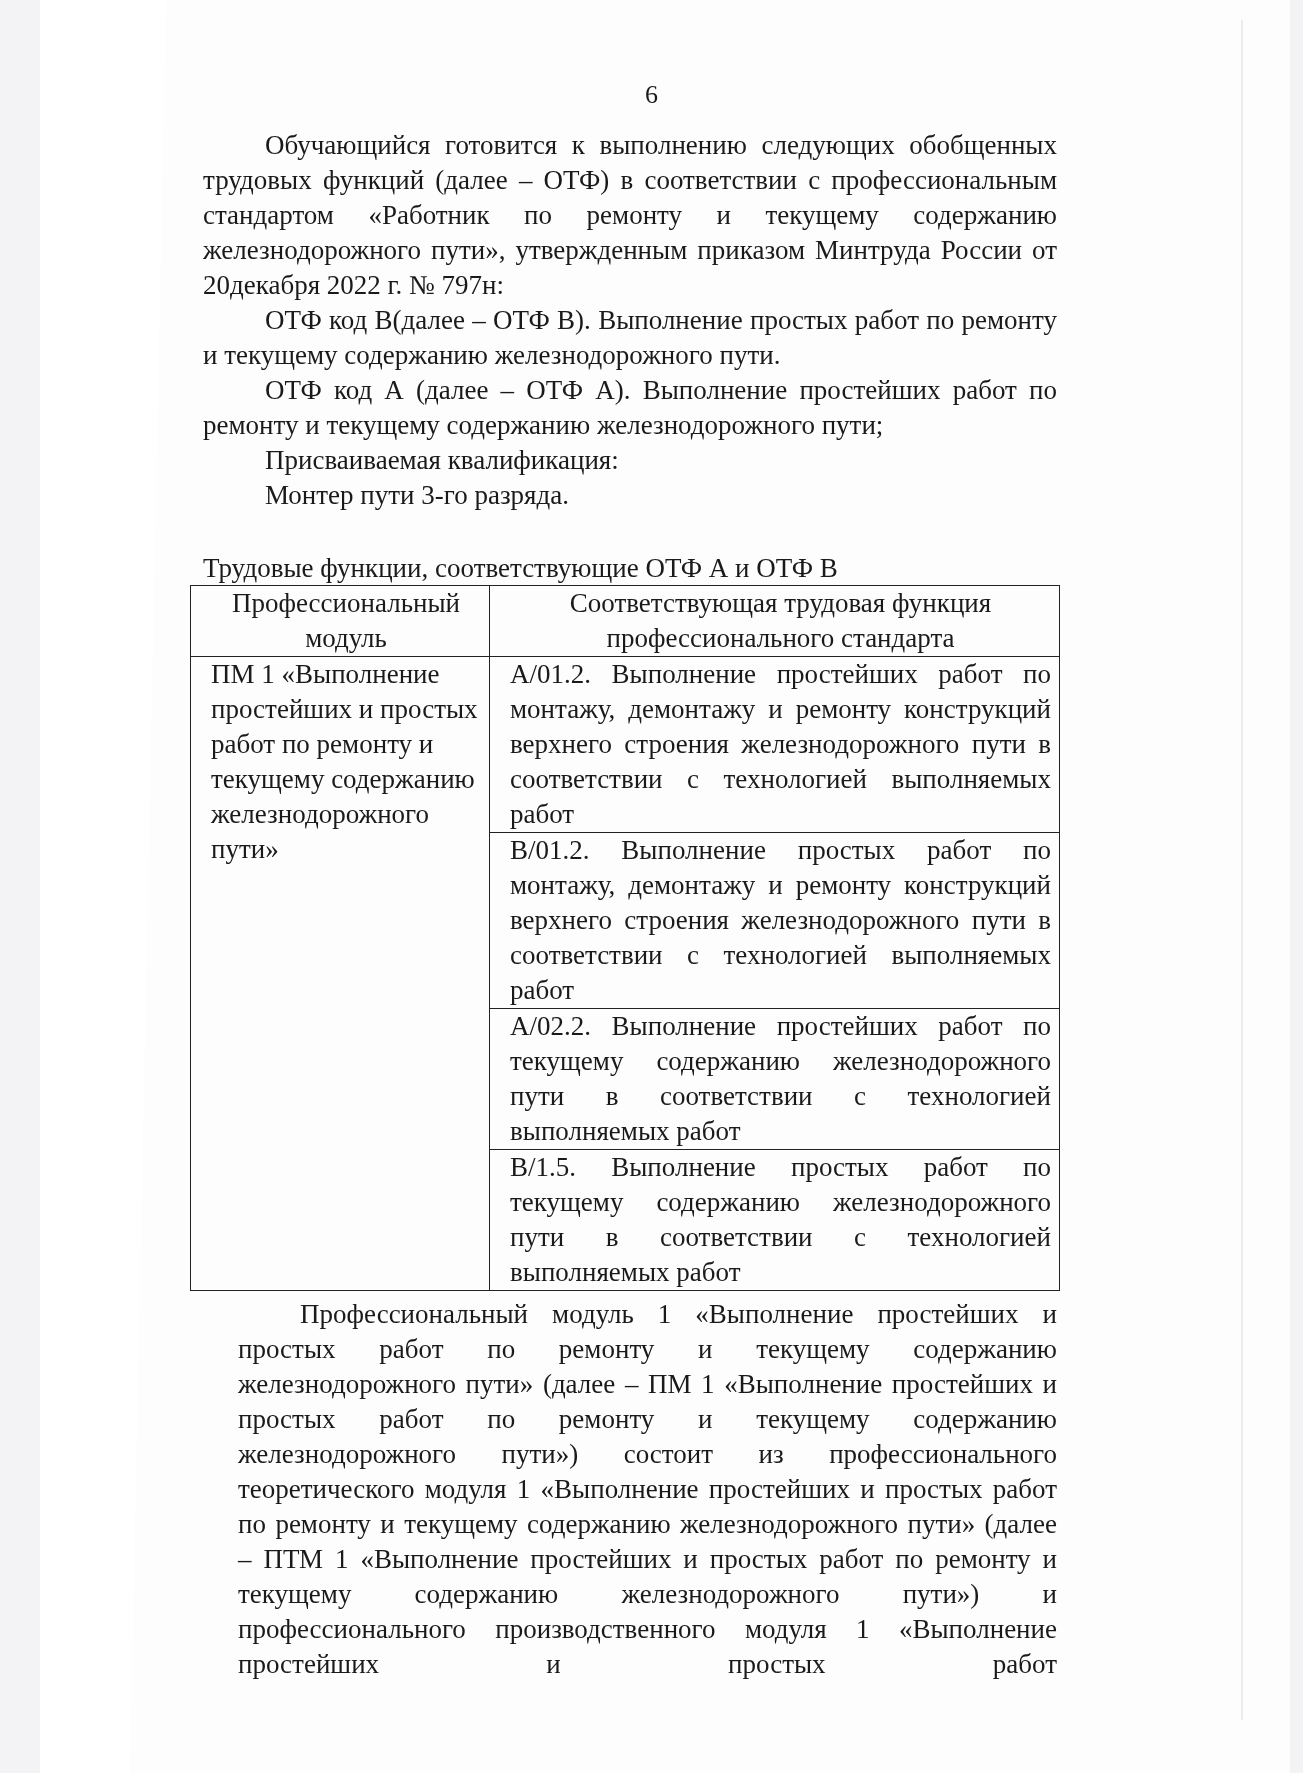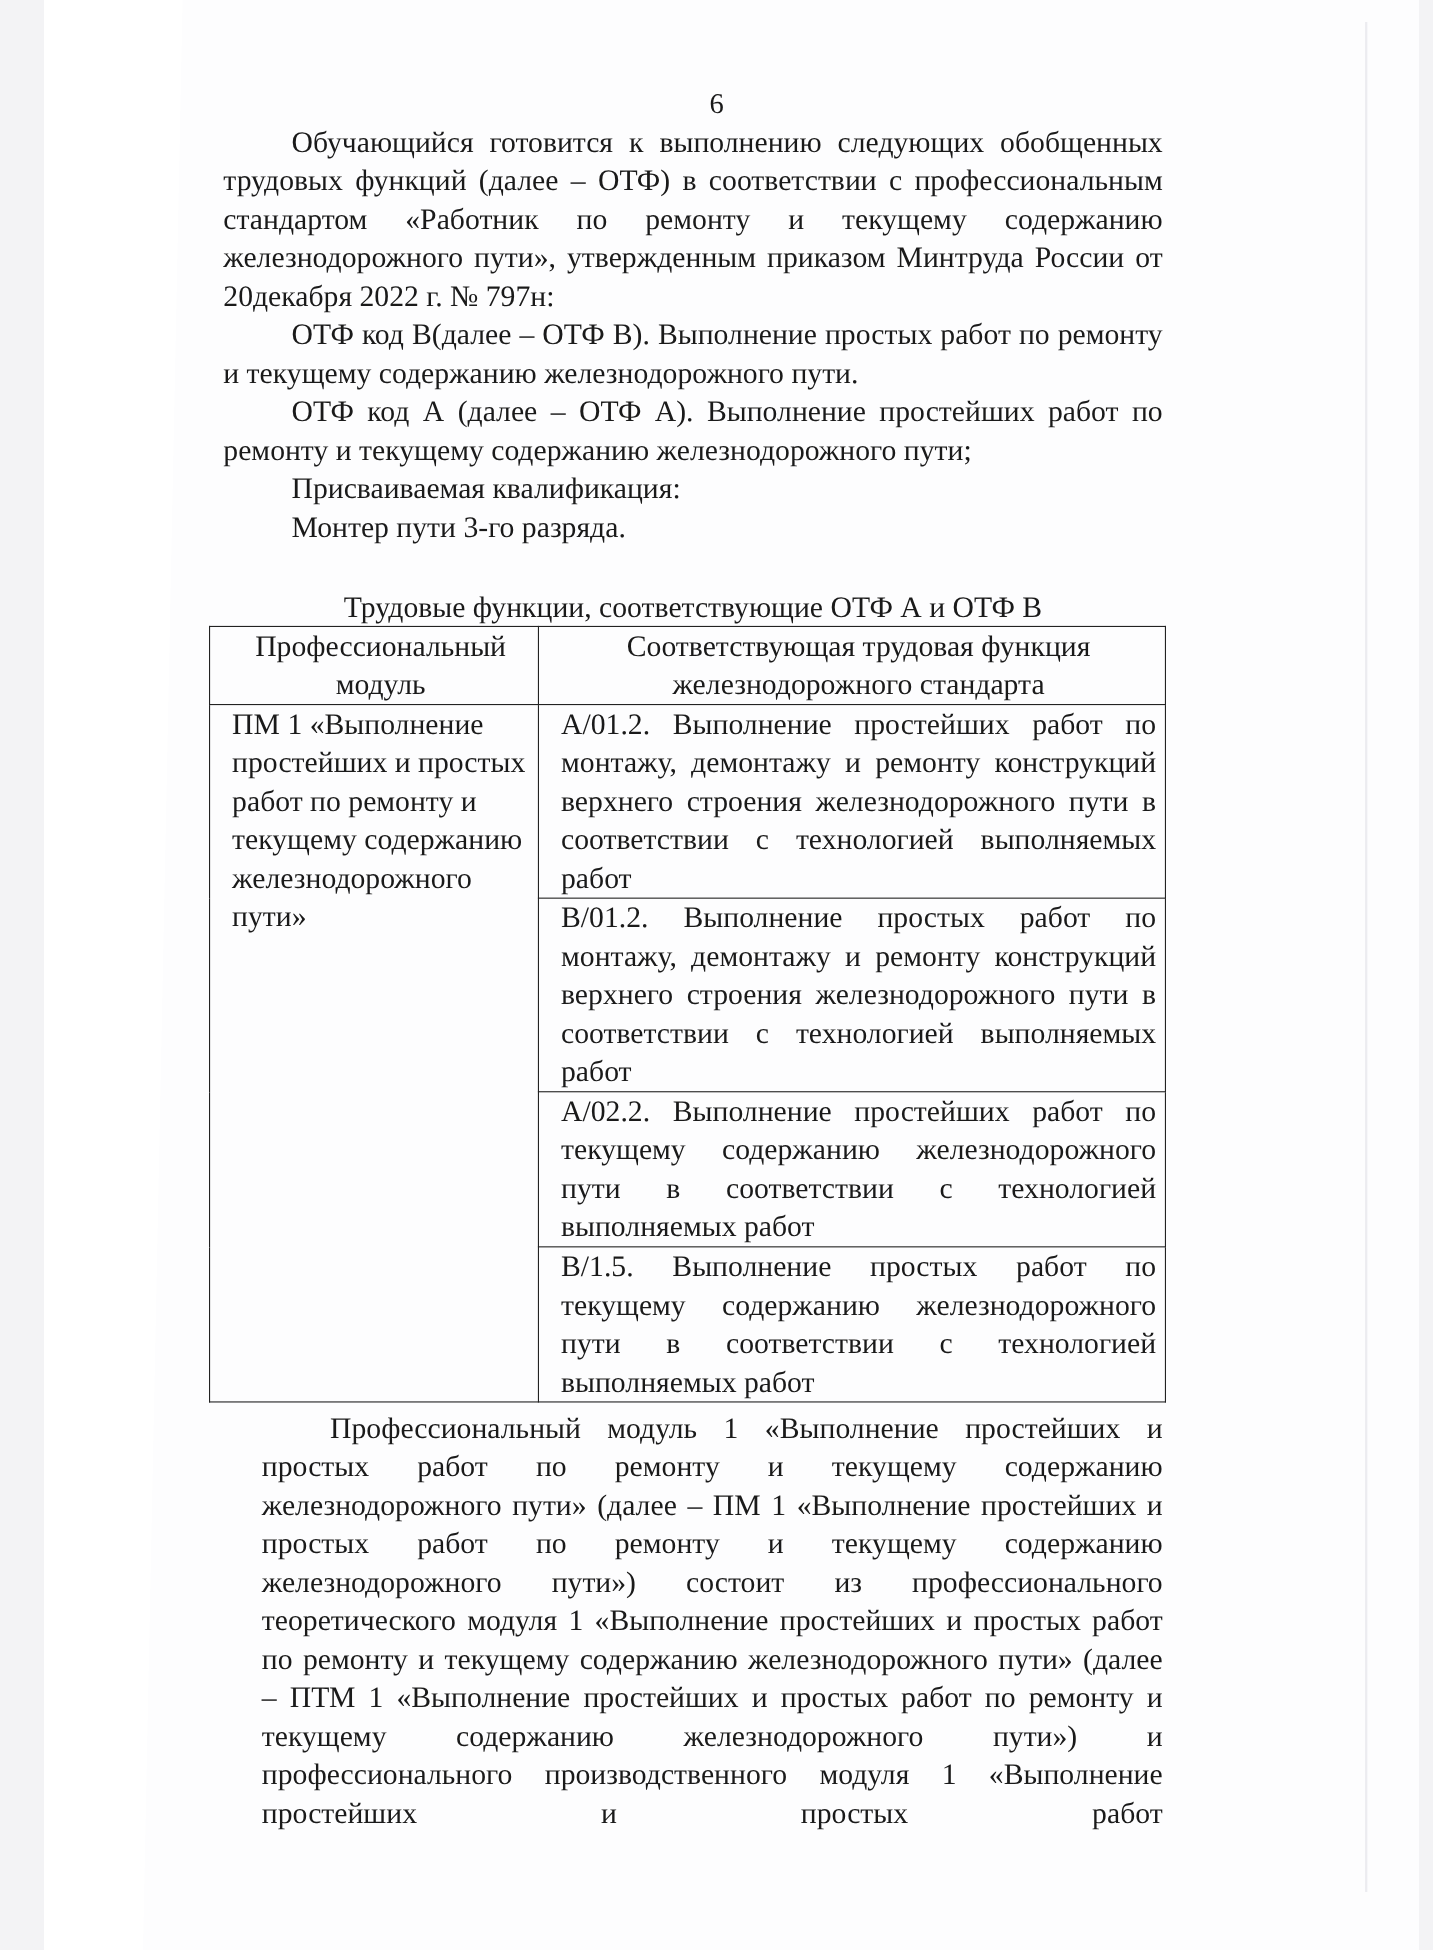--- a/index.html
+++ b/index.html
@@ -17,28 +17,28 @@
     clip-path: polygon(36px 0, 100% 0, 100% 100%, 0 100%);
   }
   .right-edge {
     position:absolute; right:60px; top:20px; width:2px; height:1700px; background:#ececf0;
   }
   .page-number {
     position:absolute; left:0; width:1303px; top:80px; text-align:center;
     font-size:26px; line-height:30px;
   }
   .content {
-    position:absolute; left:203px; top:112px; width:854px;
+    position:absolute; left:203px; top:128px; width:854px;
     font-size:27px; line-height:35px;
   }
   .p { text-align:justify; text-align-last:left; margin:0; }
   .indent { text-indent:62px; }
   .justify-last { text-align-last:justify; }
   .table-caption {
-    text-align:center; margin:0; margin-top:38px; line-height:34px;
+    margin:0; margin-top:38px; line-height:34px;
   }
   table.tf {
     border-collapse:collapse; width:870px; margin-left:-13px;
     font-size:27px; line-height:35px;
   }
   table.tf td, table.tf th {
     border:1.5px solid #222; vertical-align:top; padding:0 8px 0 20px; font-weight:normal;
   }
   table.tf th { text-align:center; }
   .col1 { width:270px; }
@@ -60,21 +60,21 @@
   <p class="p indent">ОТФ код А (далее – ОТФ А). Выполнение простейших работ по ремонту и текущему содержанию железнодорожного пути;</p>
   <p class="p indent">Присваиваемая квалификация:</p>
   <p class="p indent">Монтер пути 3-го разряда.</p>
 
   <p class="table-caption">Трудовые функции, соответствующие ОТФ А и ОТФ В</p>
 
   <table class="tf">
     <tbody>
         <tr>
       <th class="col1">Профессиональный модуль</th>
-      <th>Соответствующая трудовая функция железнодорожного стандарта</th>
+      <th>Соответствующая трудовая функция профессионального стандарта</th>
     </tr>
     <tr>
       <td class="col1" rowspan="4">ПМ 1 «Выполнение простейших и простых работ по ремонту и текущему содержанию железнодорожного пути»</td>
       <td class="cell-just">А/01.2. Выполнение простейших работ по монтажу, демонтажу и ремонту конструкций верхнего строения железнодорожного пути в соответствии с технологией выполняемых работ</td>
     </tr>
     <tr>
       <td class="cell-just">В/01.2. Выполнение простых работ по монтажу, демонтажу и ремонту конструкций верхнего строения железнодорожного пути в соответствии с технологией выполняемых работ</td>
     </tr>
     <tr>
       <td class="cell-just">А/02.2. Выполнение простейших работ по текущему содержанию железнодорожного пути в соответствии с технологией выполняемых работ</td>

